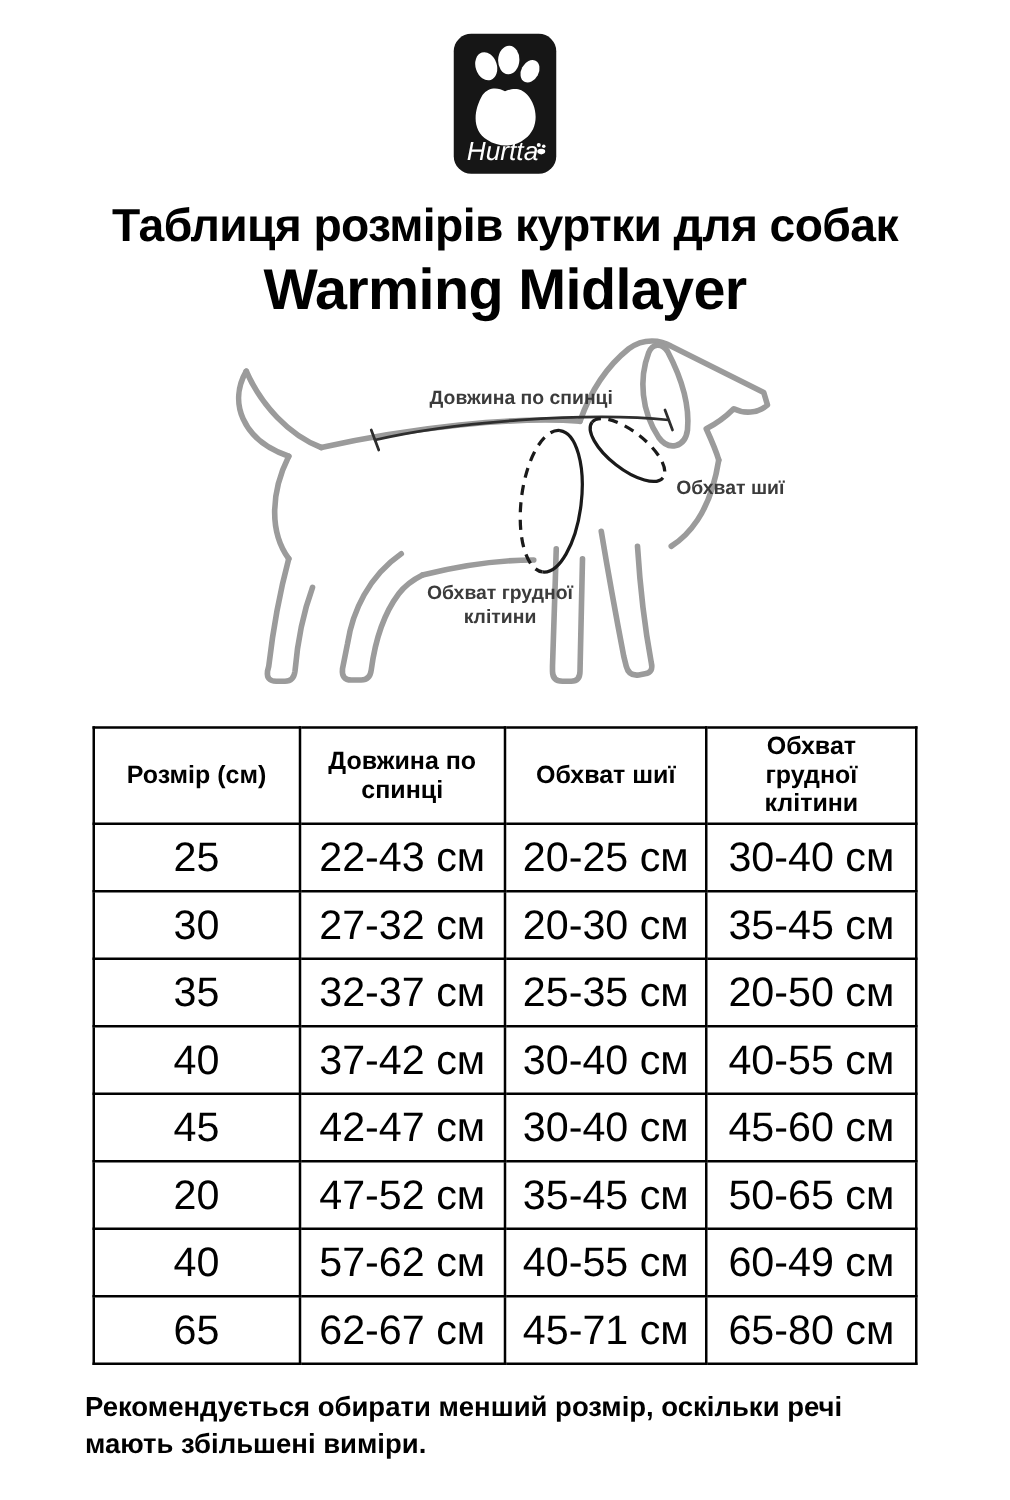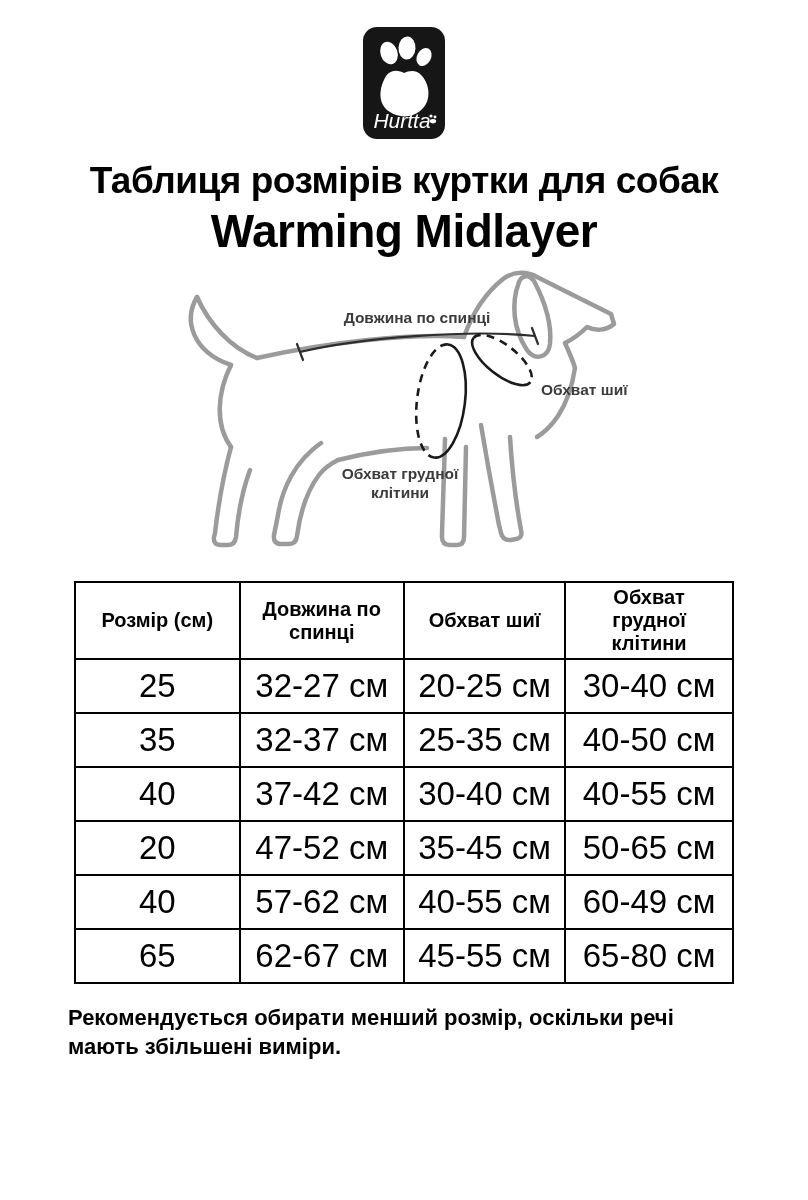--- a/index.html
+++ b/index.html
@@ -109,52 +109,64 @@
       <tr>
         <th>Розмір (см)</th>
         <th>Довжина по спинці</th>
         <th>Обхват шиї</th>
         <th>Обхват грудної клітини</th>
       </tr>
     </thead>
     <tbody>
         <tr>
           <td>25</td>
-          <td>32-27 см</td>
+          <td>22-43 см</td>
           <td>20-25 см</td>
           <td>30-40 см</td>
+        </tr>
+        <tr>
+          <td>30</td>
+          <td>27-32 см</td>
+          <td>20-30 см</td>
+          <td>35-45 см</td>
         </tr>
         <tr>
           <td>35</td>
           <td>32-37 см</td>
           <td>25-35 см</td>
-          <td>40-50 см</td>
+          <td>20-50 см</td>
         </tr>
         <tr>
           <td>40</td>
           <td>37-42 см</td>
           <td>30-40 см</td>
           <td>40-55 см</td>
+        </tr>
+        <tr>
+          <td>45</td>
+          <td>42-47 см</td>
+          <td>30-40 см</td>
+          <td>45-60 см</td>
         </tr>
         <tr>
           <td>20</td>
           <td>47-52 см</td>
           <td>35-45 см</td>
           <td>50-65 см</td>
         </tr>
         <tr>
           <td>40</td>
           <td>57-62 см</td>
           <td>40-55 см</td>
           <td>60-49 см</td>
         </tr>
         <tr>
           <td>65</td>
           <td>62-67 см</td>
-          <td>45-55 см</td>
+          <td>45-71 см</td>
           <td>65-80 см</td>
         </tr>
       </tbody>
   </table>
 
   <div class="footer-note">Рекомендується обирати менший розмір, оскільки речі мають збільшені виміри.</div>
 
 </div>
 
 </body></html>

